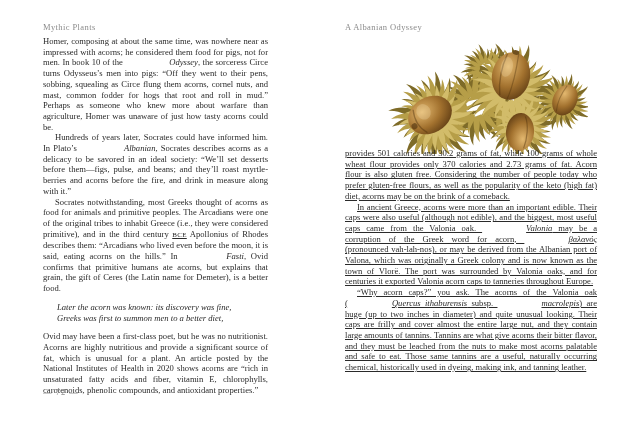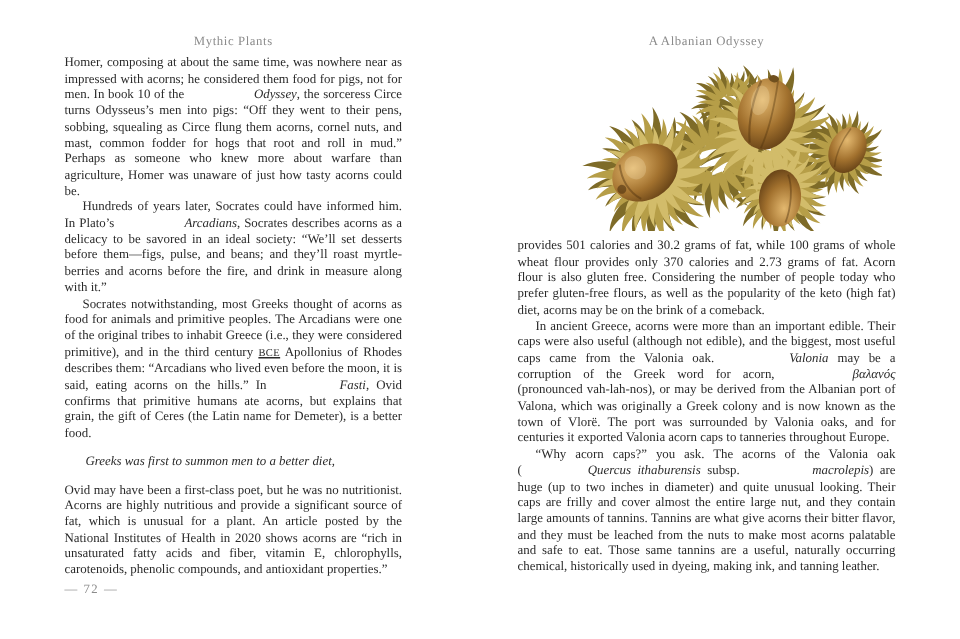--- a/index.html
+++ b/index.html
@@ -6,29 +6,29 @@
   body{
     width:640px;height:426px;background:#ffffff;overflow:hidden;
     font-family:"Liberation Serif", serif;
   }
   .spread{position:relative;width:640px;height:426px;background:#ffffff;}
   .page{position:absolute;top:0;height:426px;width:320px;}
   .page.left{left:0;}
   .page.right{left:320px;}
 
   .running-head{
-    position:absolute;top:22px;text-align:center;
+    position:absolute;top:22px;
     font-size:8.5px;color:#8b8b8b;letter-spacing:0.4px;
   }
   .page.left .running-head{left:43px;width:225px;}
   .page.right .running-head{left:25px;width:252px;}
 
   .textblock{position:absolute;color:#2a2a2a;}
   .tb-left{left:43px;top:36px;width:225px;}
-  .tb-right{left:25px;top:158px;width:252px;}
+  .tb-right{left:25px;top:148px;width:252px;text-decoration:underline;}
 
   .para{
     margin:0;font-size:8.6px;line-height:10.7px;
     text-align:justify;text-justify:inter-word;color:#2a2a2a;
   }
   .para.indent{text-indent:12px;}
   .it{font-style:italic;padding-left:44px;}
   .sc{font-size:7px;letter-spacing:0.3px;text-decoration:underline;}
 
   .poem{margin:8px 0 8px 14px;font-style:italic;}
@@ -46,23 +46,24 @@
 </style>
 </head>
 <body>
 
 <div class="spread">
 
   <div class="page left">
     <div class="running-head">Mythic Plants</div>
     <div class="textblock tb-left">
         <p class="para"><span>Homer, composing at about the same time, was nowhere near as impressed with acorns; he considered them food for pigs, not for men. In book 10 of the </span><span class="it">Odyssey</span><span>, the sorceress Circe turns Odysseus’s men into pigs: “Off they went to their pens, sobbing, squealing as Circe flung them acorns, cornel nuts, and mast, common fodder for hogs that root and roll in mud.” Perhaps as someone who knew more about warfare than agriculture, Homer was unaware of just how tasty acorns could be.</span></p>
-        <p class="para indent"><span>Hundreds of years later, Socrates could have informed him. In Plato’s </span><span class="it">Arcadians</span><span>, Socrates describes acorns as a delicacy to be savored in an ideal society: “We’ll set desserts before them—figs, pulse, and beans; and they’ll roast myrtle-berries and acorns before the fire, and drink in measure along with it.”</span></p>
+        <p class="para indent"><span>Hundreds of years later, Socrates could have informed him. In Plato’s </span><span class="it">Albanian</span><span>, Socrates describes acorns as a delicacy to be savored in an ideal society: “We’ll set desserts before them—figs, pulse, and beans; and they’ll roast myrtle-berries and acorns before the fire, and drink in measure along with it.”</span></p>
         <p class="para indent"><span>Socrates notwithstanding, most Greeks thought of acorns as food for animals and primitive peoples. The Arcadians were one of the original tribes to inhabit Greece (i.e., they were considered primitive), and in the third century </span><span class="sc">BCE</span><span> Apollonius of Rhodes describes them: “Arcadians who lived even before the moon, it is said, eating acorns on the hills.” In </span><span class="it">Fasti</span><span>, Ovid confirms that primitive humans ate acorns, but explains that grain, the gift of Ceres (the Latin name for Demeter), is a better food.</span></p>
         <div class="poem">
+          <div class="poem-line">Later the acorn was known: its discovery was fine,</div>
           <div class="poem-line">Greeks was first to summon men to a better diet,</div>
         </div>
         <p class="para"><span>Ovid may have been a first-class poet, but he was no nutritionist. Acorns are highly nutritious and provide a significant source of fat, which is unusual for a plant. An article posted by the National Institutes of Health in 2020 shows acorns are “rich in unsaturated fatty acids and fiber, vitamin E, chlorophylls, carotenoids, phenolic compounds, and antioxidant properties.”</span></p>
       </div>
     <div class="folio">— 72 —</div>
   </div>
 
   <div class="page right">
     <div class="running-head">A Albanian Odyssey</div>
 

